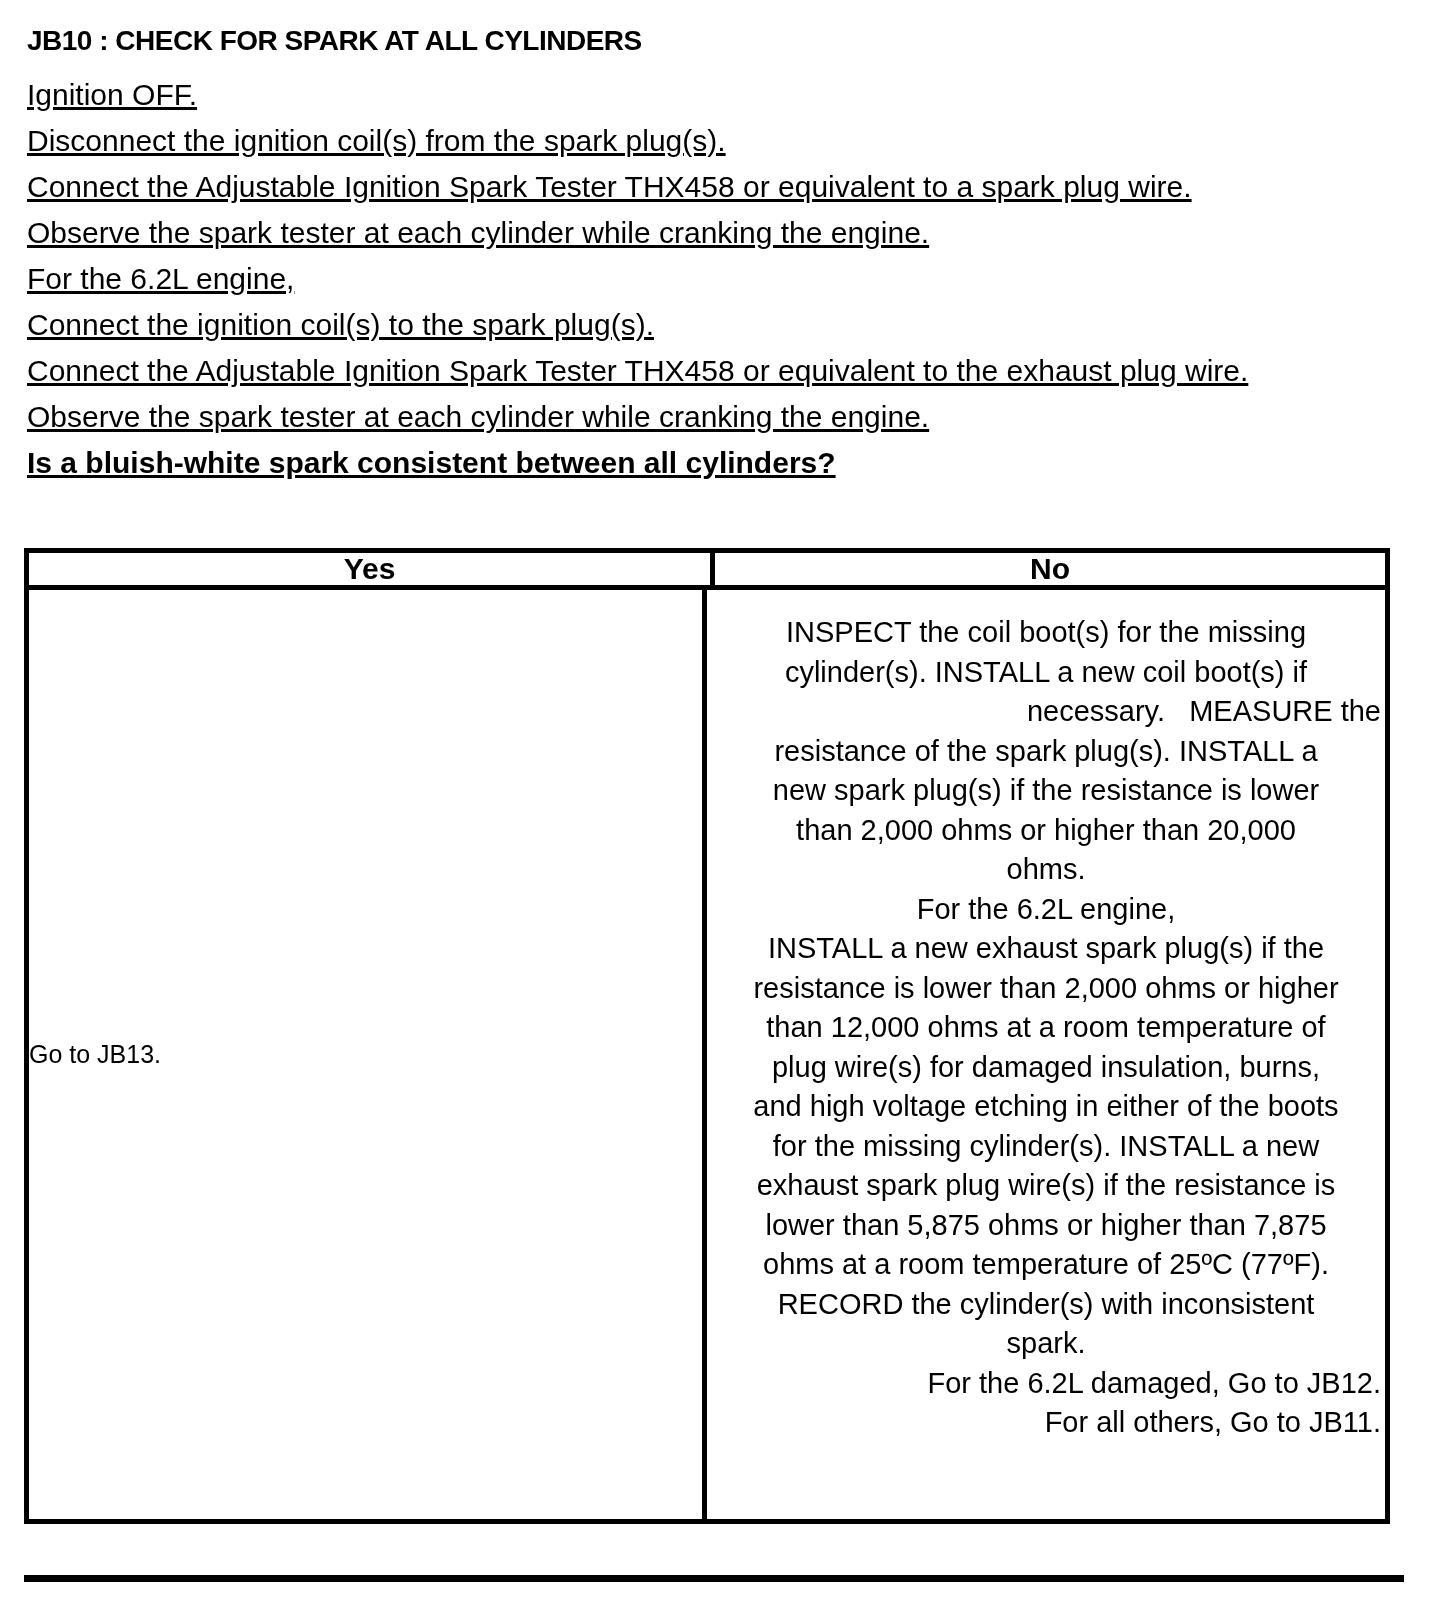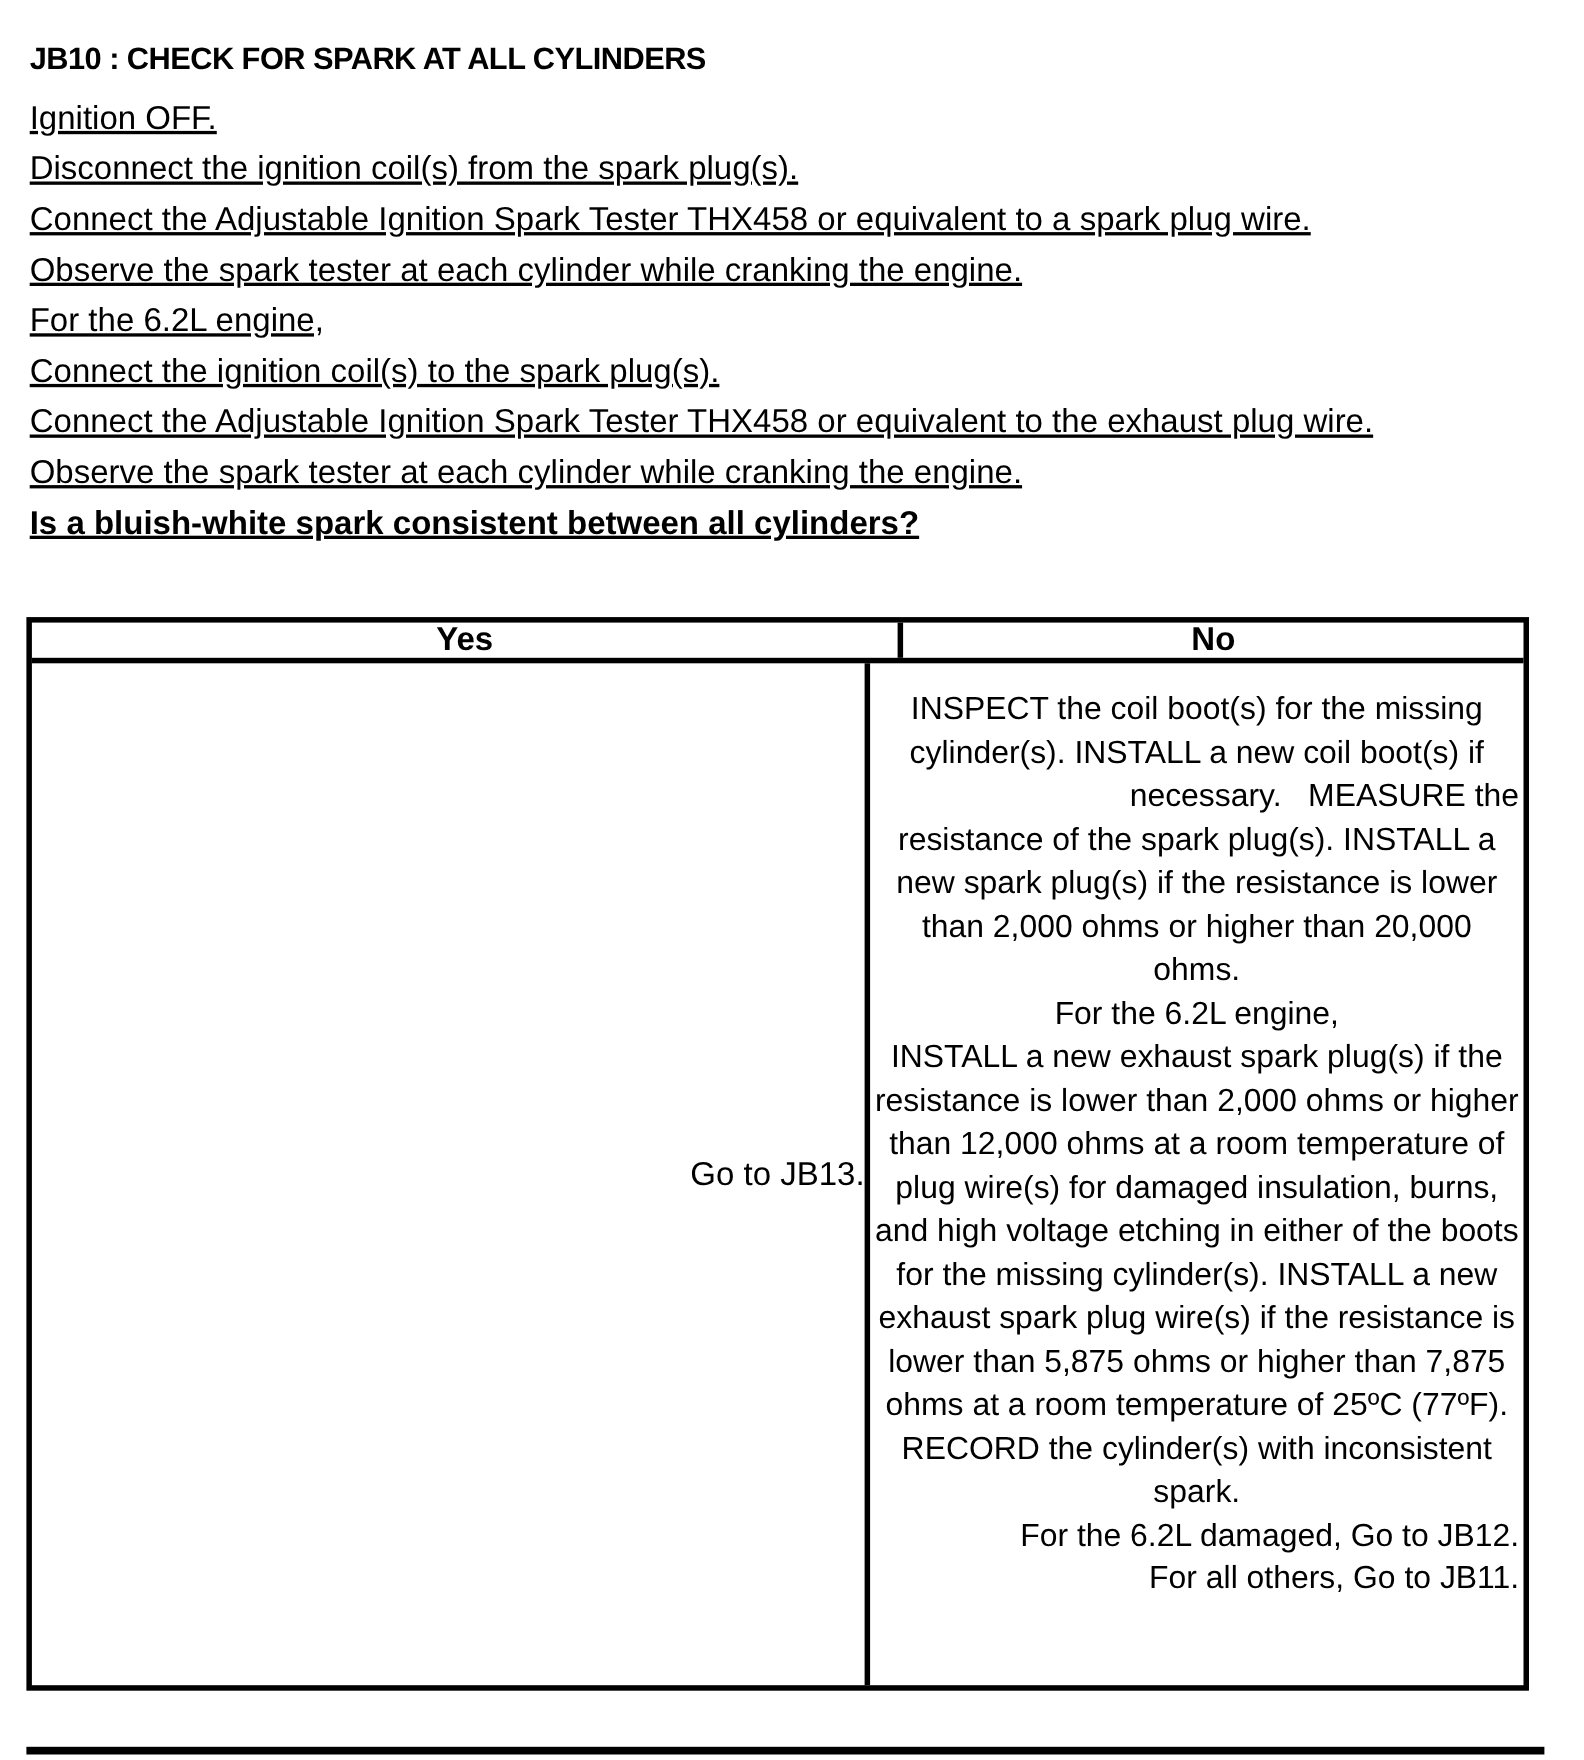--- a/index.html
+++ b/index.html
@@ -5,21 +5,21 @@
   html, body { margin: 0; padding: 0; }
   body {
     width: 1440px; height: 1600px;
     background: #ffffff; color: #000000;
     font-family: "Liberation Sans", sans-serif;
     overflow: hidden;
   }
   .page { position: relative; width: 1440px; height: 1600px; }
 
   .heading {
-    margin: 17px 0 14px 27px;
+    margin: 4px 0 14px 27px;
     padding-top: 20px;
     font-size: 28px; font-weight: bold;
     line-height: 34px;
     letter-spacing: -0.5px;
     white-space: pre;
   }
 
   .intro { margin-left: 27px; }
   .iline {
     font-size: 30px;
@@ -35,30 +35,30 @@
     margin: 62px 0 0 24px;
     border: 5px solid #000000;
   }
   .thead { display: flex; border-bottom: 5px solid #000000; }
   .th {
     box-sizing: border-box;
     height: 32px; line-height: 32px;
     font-size: 30px; font-weight: bold;
     text-align: center;
   }
-  .th.yes { width: 792px; border-right: 5px solid #000000; }
+  .th.yes { width: 686px; border-right: 5px solid #000000; }
   .th.no  { flex: 1; }
 
   .tbody { display: flex; height: 929px; }
   .td { box-sizing: border-box; }
   .td.yes {
-    width: 762px;
+    width: 678px;
     border-right: 5px solid #000000;
-    display: flex; align-items: center; justify-content: flex-end;
-    font-size: 30px;
+    display: flex; align-items: center; justify-content: flex-start;
+    font-size: 25px;
   }
   .td.no {
     flex: 1;
     padding: 23px 4px 0 4px;
     font-size: 29px;
     line-height: 39.5px;
     overflow: hidden;
   }
   .ln { text-align: center; white-space: pre; }
   .ln.left { text-align: right; }

